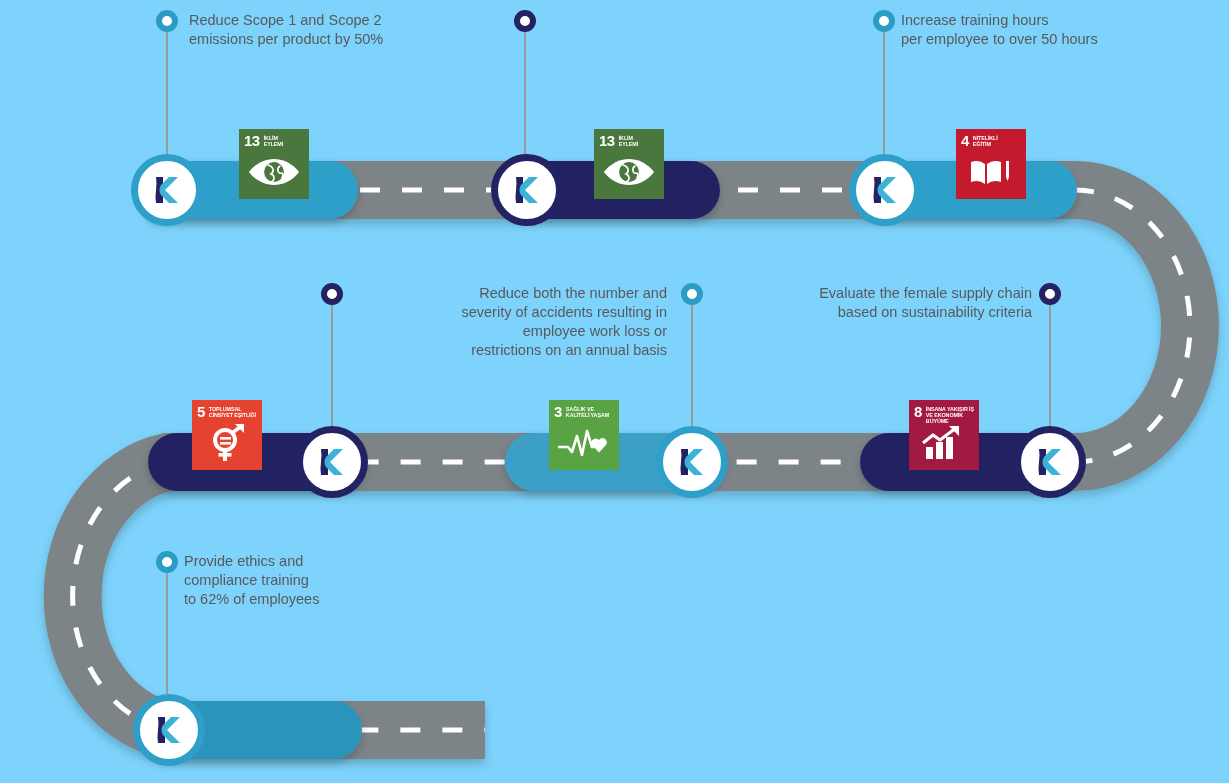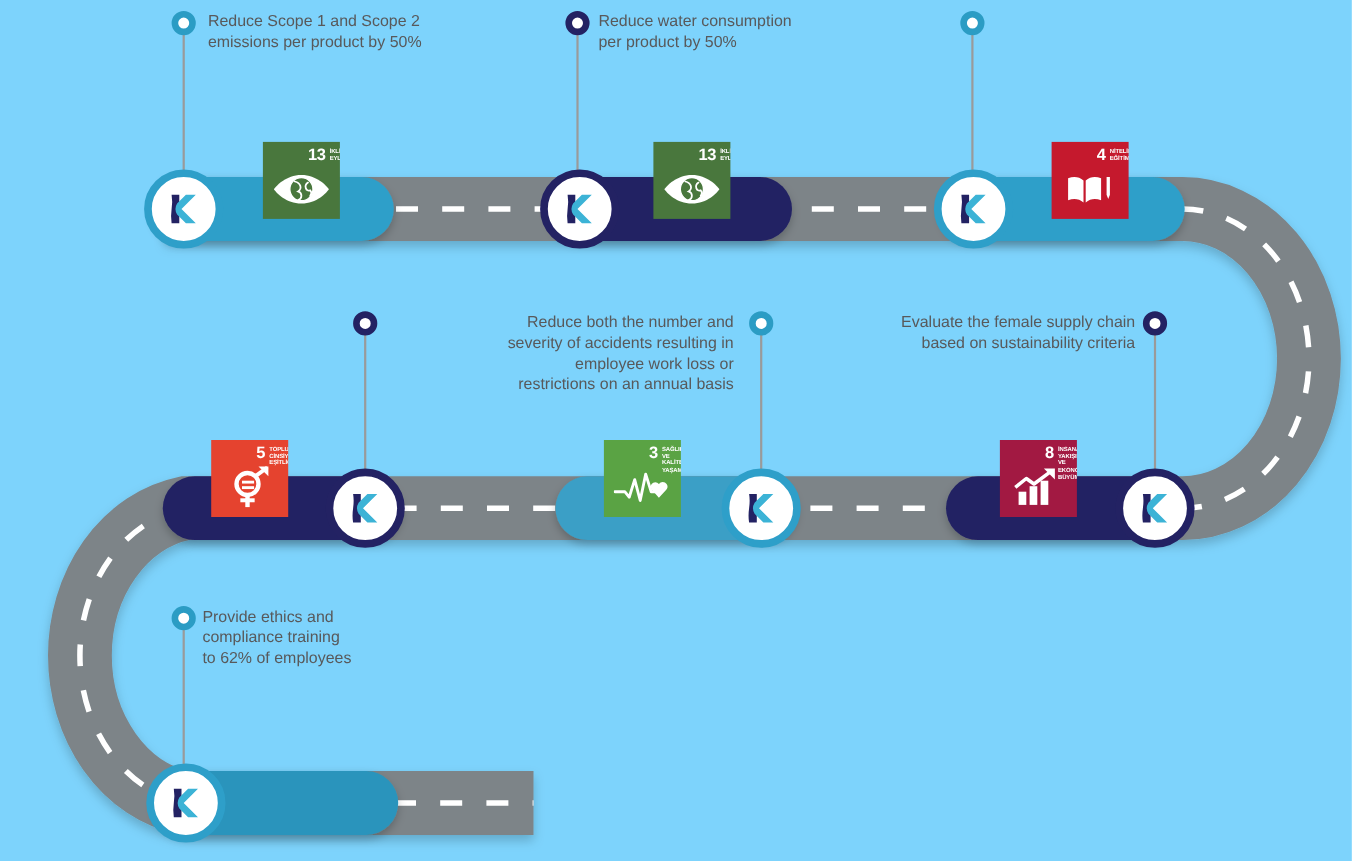--- a/index.html
+++ b/index.html
@@ -66,21 +66,20 @@
   .badge.navy{ border:7px solid #232263; }
   .badge svg{ display:block; }
 
   
   .sdg{
     position:absolute;
     box-sizing:border-box;
     z-index:7;
     color:#ffffff;
     overflow:hidden;
-    padding-left:36px;
   }
   .sdg .sdg-head{
     display:flex;
     align-items:flex-start;
     gap:4px;
     padding:5px 4px 0 5px;
   }
   .sdg .sdg-num{
     font-size:15px;
     font-weight:bold;
@@ -175,22 +174,22 @@
   <div class="pin teal" style="left:156px; top:10px;"></div>
   <div class="pin navy" style="left:514px; top:10px;"></div>
   <div class="pin teal" style="left:873px; top:10px;"></div>
   <div class="pin navy" style="left:321px; top:283px;"></div>
   <div class="pin teal" style="left:681px; top:283px;"></div>
   <div class="pin navy" style="left:1039px;top:283px;"></div>
   <div class="pin teal" style="left:156px; top:551px;"></div>
 
   <div class="callout left-align" style="left:189px; top:11px;  width:300px;">Reduce Scope 1 and Scope 2
 emissions per product by 50%</div>
-  <div class="callout left-align" style="left:544px; top:11px;  width:300px;">Reduce water consumption
-per product by 50%</div>
+  <div class="callout left-align" style="left:901px; top:11px;  width:320px;">Increase training hours
+per employee to over 50 hours</div>
   <div class="callout right-align" style="left:373px; top:284px; width:294px;">Reduce both the number and
 severity of accidents resulting in
 employee work loss or
 restrictions on an annual basis</div>
   <div class="callout right-align" style="left:731px; top:284px; width:301px;">Evaluate the female supply chain
 based on sustainability criteria</div>
   <div class="callout left-align" style="left:184px; top:552px; width:280px;">Provide ethics and
 compliance training
 to 62% of employees</div>
 

